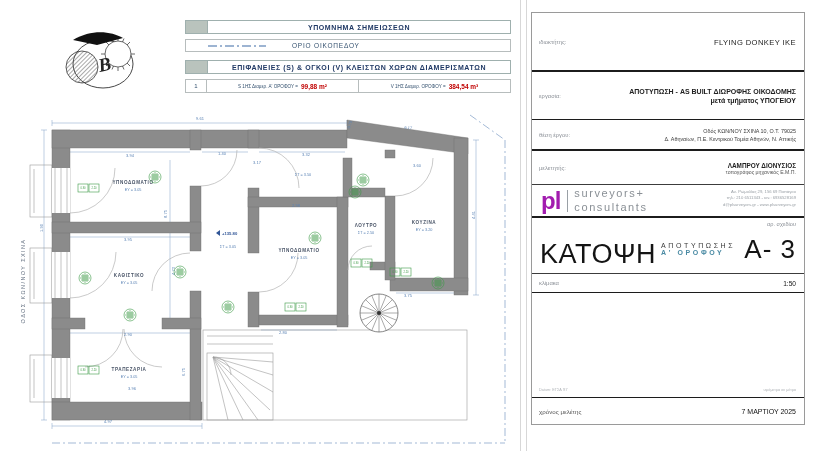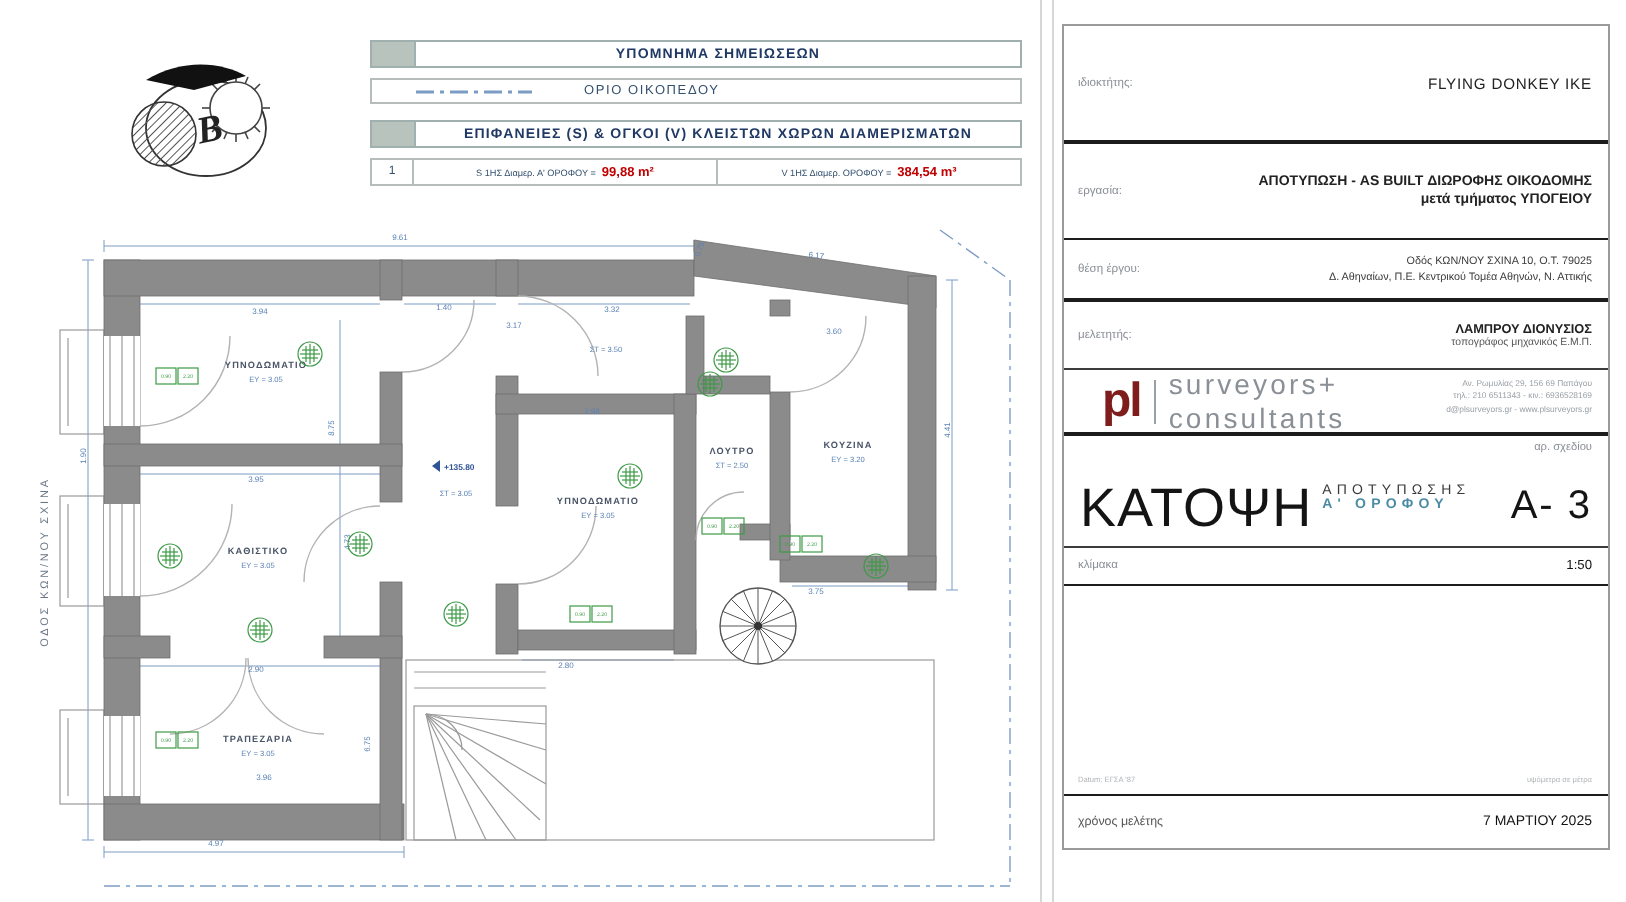--- a/index.html
+++ b/index.html
@@ -48,32 +48,32 @@
           border:1px solid #9a9a9a;background:#fff;display:flex;flex-direction:column;font-size:6px;color:#222;}
   .t-row{position:relative;box-sizing:border-box;padding:3px 7px;}
   .t-lab{position:absolute;left:7px;top:50%;transform:translateY(-50%);color:#8a8f96;font-size:5.8px;}
   .t-right{position:absolute;right:8px;top:50%;transform:translateY(-50%);text-align:right;}
   .b2{border-bottom:2px solid #1c1c1c;} .b15{border-bottom:1.5px solid #1c1c1c;} .b1{border-bottom:1px solid #3c3c3c;}
   .r-owner{height:59px;} .r-owner .t-right{font-size:7.6px;letter-spacing:.4px;}
   .r-work{height:48px;} .r-work .t-right{font-size:7px;font-weight:bold;line-height:1.35;}
   .r-loc{height:31px;} .r-loc .t-right{font-size:5.4px;line-height:1.5;color:#3a3a3a;}
   .r-des{height:34px;} .r-des .l1{font-size:6.4px;font-weight:bold;} .r-des .l2{font-size:5.2px;color:#555;}
   .r-logo{height:33px;display:flex;align-items:center;}
-  .pl-mark{font-size:24px;font-weight:bold;color:#7f1d1d;letter-spacing:-1px;line-height:1;margin-left:12px;}
+  .pl-mark{font-size:24px;font-weight:bold;color:#a21caf;letter-spacing:-1px;line-height:1;margin-left:2px;}
   .pl-div{width:0;border-left:1px solid #9aa0a6;height:22px;margin:0 6px 0 7px;}
-  .pl-words{color:#8a9096;font-size:14px;letter-spacing:1.6px;line-height:1.2;}
+  .pl-words{color:#8a9096;font-size:11px;letter-spacing:1.6px;line-height:1.2;}
   .pl-addr{position:absolute;right:8px;top:4px;text-align:right;color:#9aa0a6;font-size:4.2px;line-height:1.5;}
   .r-title{height:56px;}
   .dwg-lab{position:absolute;right:8px;top:3px;color:#8a8f96;font-size:5.6px;}
   .katopsi-wrap{position:absolute;left:8px;bottom:7px;display:flex;}
   .katopsi{font-size:27px;color:#141414;letter-spacing:.5px;line-height:.9;}
   .kat-sub{margin-left:5px;margin-bottom:1px;}
   .kat-sub .s1{font-size:7px;color:#3a3a3a;letter-spacing:2.6px;}
   .kat-sub .s2{font-size:7px;color:#4b8ba4;letter-spacing:2.6px;font-weight:bold;}
-  .dwg-no{position:absolute;right:8px;bottom:8px;font-size:20px;color:#141414;letter-spacing:1px;}
+  .dwg-no{position:absolute;right:8px;bottom:8px;font-size:26px;color:#141414;letter-spacing:1px;}
   .r-scale{height:19px;} .r-scale .t-right{font-size:6.6px;color:#111;}
   .r-space{flex:1;}
   .r-refs{height:15px;} .r-refs .t-lab{font-size:3.8px;color:#b0b4b8;}
   .r-refs .t-right{font-size:3.8px;color:#b0b4b8;}
   .r-date{height:26px;} .r-date .t-lab{font-size:6.2px;color:#555;}
   .r-date .t-right{font-size:7px;color:#111;}
 </style>
 </head>
 <body>
 

